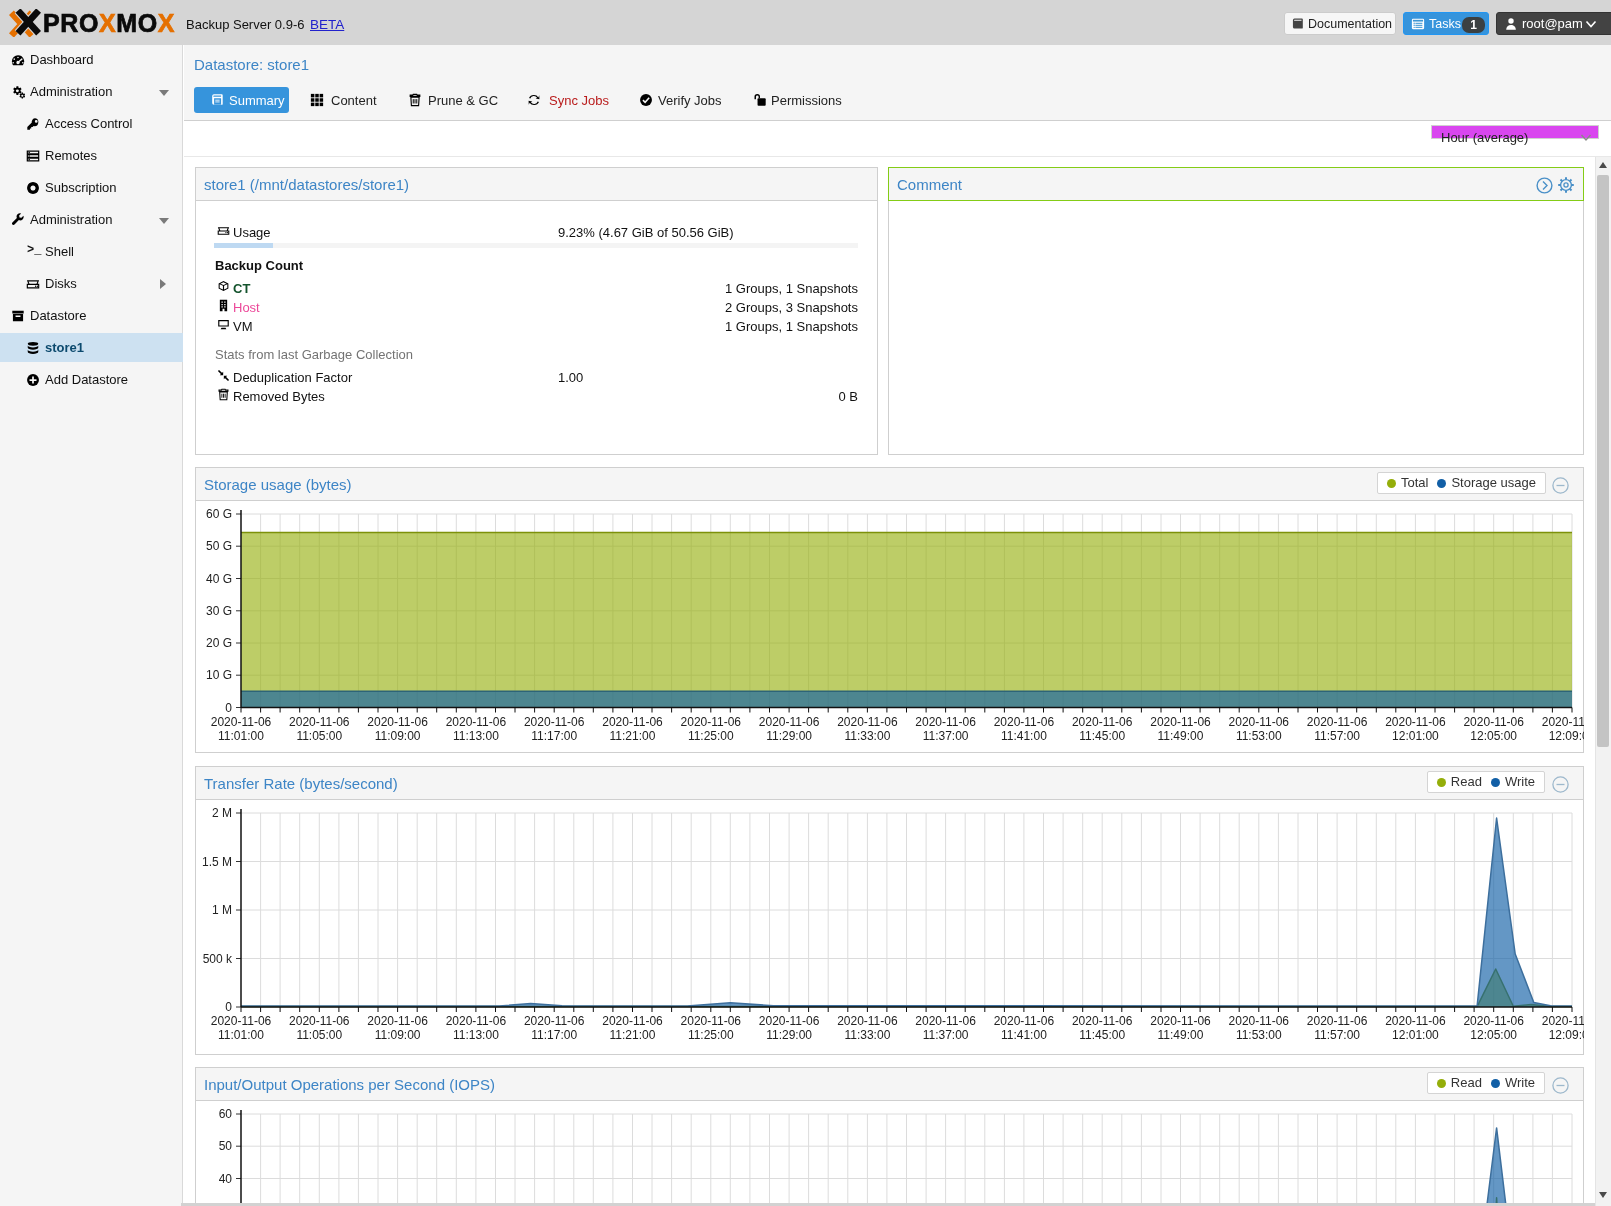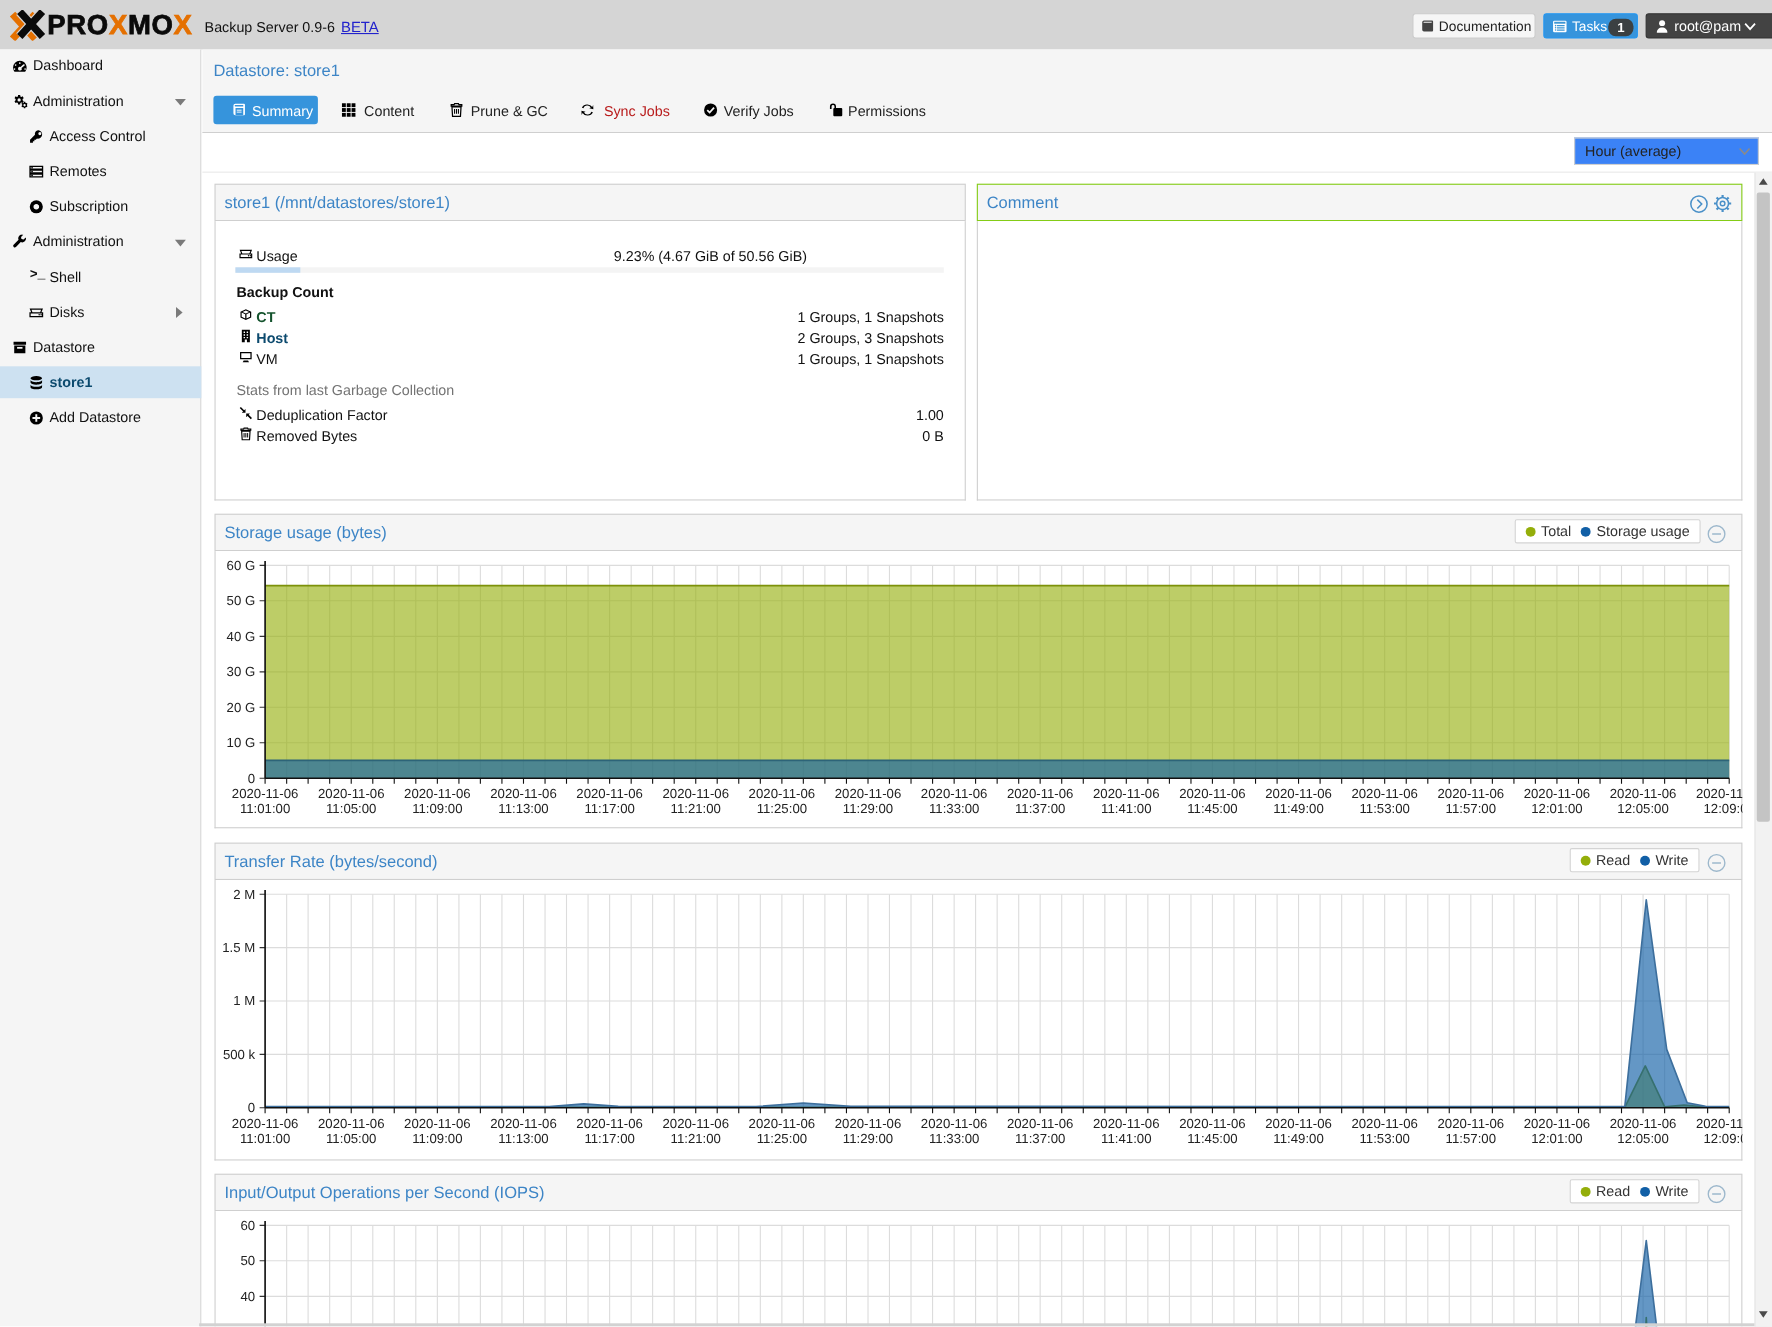--- a/index.html
+++ b/index.html
@@ -151,21 +151,21 @@
     <circle cx="8" cy="8" r="6.8"></circle>
     <path d="M4.5 8.2 7 10.7l4.6-5.2" fill="none" stroke="#f5f5f5" stroke-width="1.8"></path>
   </svg>
 <div style="position:absolute;left:658px;top:93px;font-size:13px;color:#222">Verify Jobs</div>
 <svg style="position:absolute;left:753px;top:93px" width="14" height="14" viewBox="0 0 16 16" fill="#000">
     <path d="M4.9 1.2a3.2 3.2 0 0 0-3.2 3.2V7h1.7V4.4a1.5 1.5 0 0 1 3 0V6h1.6V4.4A3.2 3.2 0 0 0 4.9 1.2z"></path>
     <rect x="5.2" y="6" width="9.3" height="8.5" rx="1"></rect>
   </svg>
 <div style="position:absolute;left:771px;top:93px;font-size:13px;color:#222">Permissions</div>
 <div style="position:absolute;left:184px;top:121px;width:1427px;height:36px;background:#fff;border-bottom:1px solid #e8e8e8"></div>
-<div style="position:absolute;left:1431px;top:125px;width:168px;height:25px;background:#3b82f6;border:1px solid #d0d0d0">
+<div style="position:absolute;left:1431px;top:125px;width:168px;height:14px;background:#d946ef;border:1px solid #d0d0d0">
     <div style="position:absolute;left:9px;top:4px;font-size:13px;color:#222">Hour (average)</div>
     <svg style="position:absolute;left:148px;top:8px" width="12" height="8" viewBox="0 0 12 8">
       <path d="M1.5 1 6 6 10.5 1" fill="none" stroke="#8a8a8a" stroke-width="1.4"></path>
     </svg>
   </div>
 <div style="position:absolute;left:195px;top:167px;width:683px;height:34px;background:#f5f5f5;border:1px solid #cfcfcf;box-sizing:border-box">
     <div style="position:absolute;left:8px;top:8px;font-size:15px;color:#3d85c6">store1 (/mnt/datastores/store1)</div>
   </div>
 <div style="position:absolute;left:195px;top:201px;width:683px;height:254px;border:1px solid #cfcfcf;border-top:none;background:#fff;box-sizing:border-box"></div>
 <svg style="position:absolute;left:217px;top:224px" width="13" height="13" viewBox="0 0 16 16" fill="#000">
@@ -180,35 +180,35 @@
   </div>
 <div style="position:absolute;left:215px;top:258px;font-size:13px;font-weight:bold;color:#111">Backup Count</div>
 <svg style="position:absolute;left:217px;top:280px" width="13" height="13" viewBox="0 0 16 16" fill="#000">
     <path d="M8 1.3 14 4.2v6.4L8 13.5 2 10.6V4.2zM3.3 5.1v4.7L7.3 11.7V7zm9.4 0L8.7 7v4.7l4-1.9zM8 2.8 4.3 4.5 8 6.2l3.7-1.7z" fill-rule="evenodd"></path>
   </svg>
 <div style="position:absolute;left:233px;top:281px;font-size:13px;font-weight:bold;color:#14532d">CT</div>
 <div style="position:absolute;left:558px;top:281px;width:300px;font-size:13px;color:#111;text-align:right">1 Groups, 1 Snapshots</div>
 <svg style="position:absolute;left:217px;top:299px" width="13" height="13" viewBox="0 0 16 16" fill="#000">
     <path d="M3.5 1h9v14h-9zM5.5 3h1.6v1.6H5.5zm3.4 0h1.6v1.6H8.9zM5.5 6h1.6v1.6H5.5zm3.4 0h1.6v1.6H8.9zM5.5 9h1.6v1.6H5.5zm3.4 0h1.6v1.6H8.9zM6.8 12h2.4v3H6.8z" fill-rule="evenodd"></path>
   </svg>
-<div style="position:absolute;left:233px;top:300px;font-size:13px;font-weight:bold;color:#0c4a6e">Host</div>
+<div style="position:absolute;left:233px;top:300px;font-size:13px;font-weight:normal;color:#ec4899">Host</div>
 <div style="position:absolute;left:558px;top:300px;width:300px;font-size:13px;color:#111;text-align:right">2 Groups, 3 Snapshots</div>
 <svg style="position:absolute;left:217px;top:318px" width="13" height="13" viewBox="0 0 16 16" fill="#000">
     <path d="M1.5 2.5h13v8h-13zm1.4 1.4v5.2h10.2V3.9z" fill-rule="evenodd"></path>
     <path d="M5.5 12h5l1 1.8h-7z"></path>
   </svg>
 <div style="position:absolute;left:233px;top:319px;font-size:13px;font-weight:normal;color:#111">VM</div>
 <div style="position:absolute;left:558px;top:319px;width:300px;font-size:13px;color:#111;text-align:right">1 Groups, 1 Snapshots</div>
 <div style="position:absolute;left:215px;top:347px;font-size:13px;font-weight:normal;color:#737373">Stats from last Garbage Collection</div>
 <svg style="position:absolute;left:217px;top:369px" width="13" height="13" viewBox="0 0 16 16" fill="#000">
     <path d="M1.8 1.8 6 6M14.2 14.2 10 10" fill="none" stroke="#000" stroke-width="1.9"></path>
     <path d="M7.6 7.6H3.4L7.6 3.4zM8.4 8.4h4.2L8.4 12.6z"></path>
   </svg>
 <div style="position:absolute;left:233px;top:370px;font-size:13px;font-weight:normal;color:#111">Deduplication Factor</div>
-<div style="position:absolute;left:558px;top:370px;width:300px;font-size:13px;color:#111;text-align:right">1.00</div>
+<div style="position:absolute;left:558px;top:370px;width:300px;font-size:13px;color:#111;text-align:left">1.00</div>
 <svg style="position:absolute;left:217px;top:388px" width="13" height="13" viewBox="0 0 16 16" fill="#000">
     <path d="M6 1.5h4l.5 1h3v1.4h-11V2.5h3zM3.3 4.8h9.4l-.6 9.7H3.9z" fill="none" stroke="#000" stroke-width="1.3"></path>
     <path d="M6 7v5M8 7v5M10 7v5" stroke="#000" stroke-width="1.1"></path>
   </svg>
 <div style="position:absolute;left:233px;top:389px;font-size:13px;font-weight:normal;color:#111">Removed Bytes</div>
 <div style="position:absolute;left:558px;top:389px;width:300px;font-size:13px;color:#111;text-align:right">0 B</div>
 <div style="position:absolute;left:888px;top:167px;width:696px;height:34px;background:#f5f5f5;border:1px solid #84cc16;box-sizing:border-box">
     <div style="position:absolute;left:8px;top:8px;font-size:15px;color:#3d85c6">Comment</div>
     <svg style="position:absolute;left:647px;top:9px" width="17" height="17" viewBox="0 0 17 17">
       <circle cx="8.5" cy="8.5" r="7.4" fill="none" stroke="#4a90c8" stroke-width="1.4"></circle>

